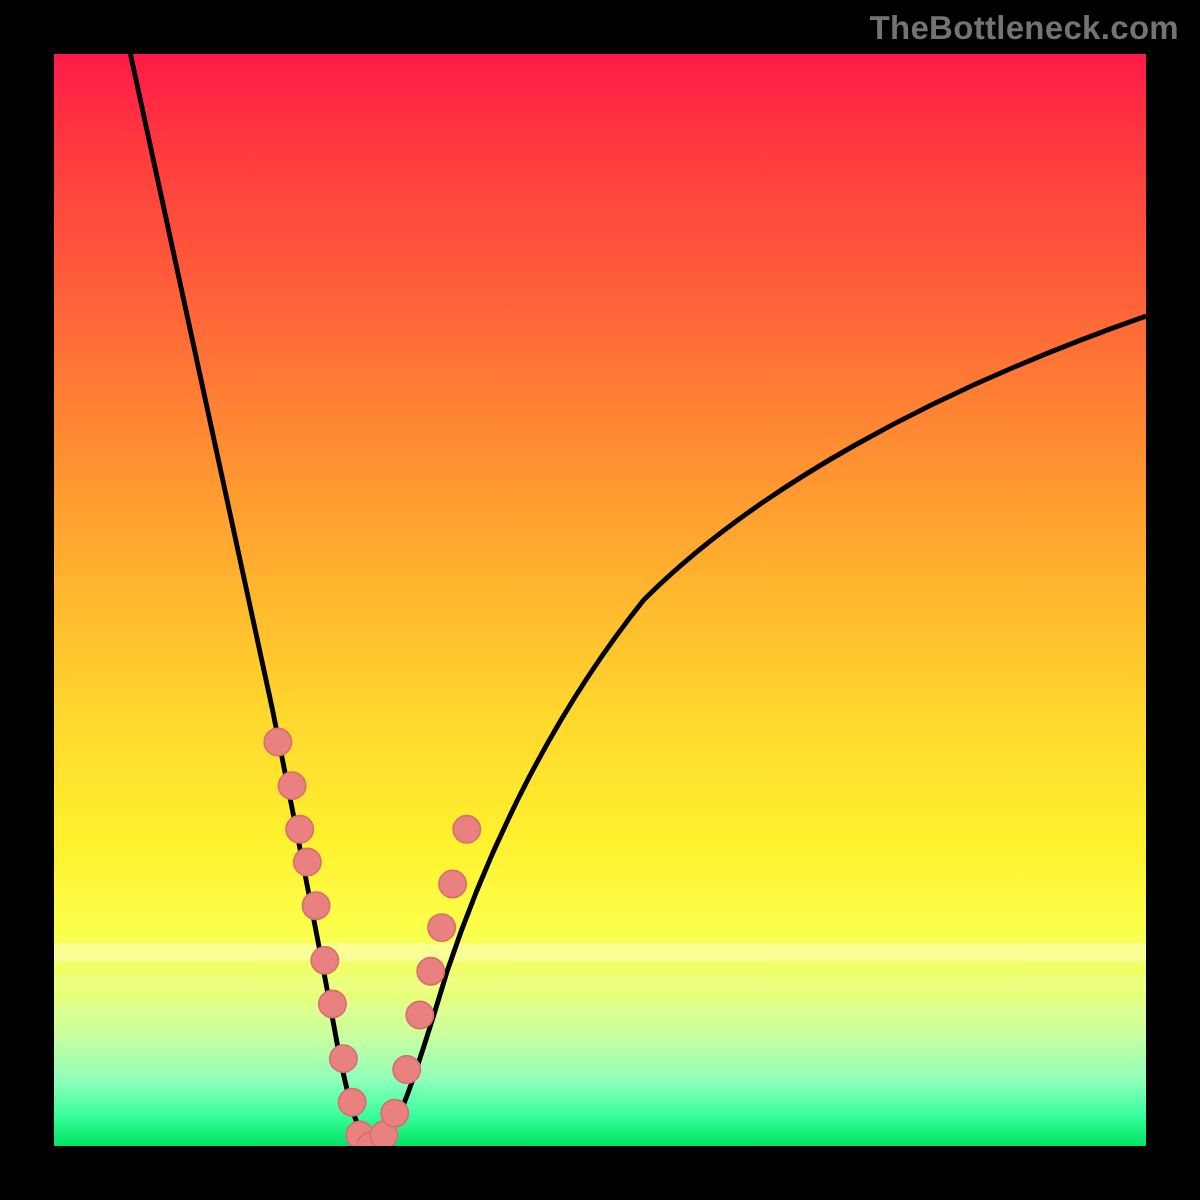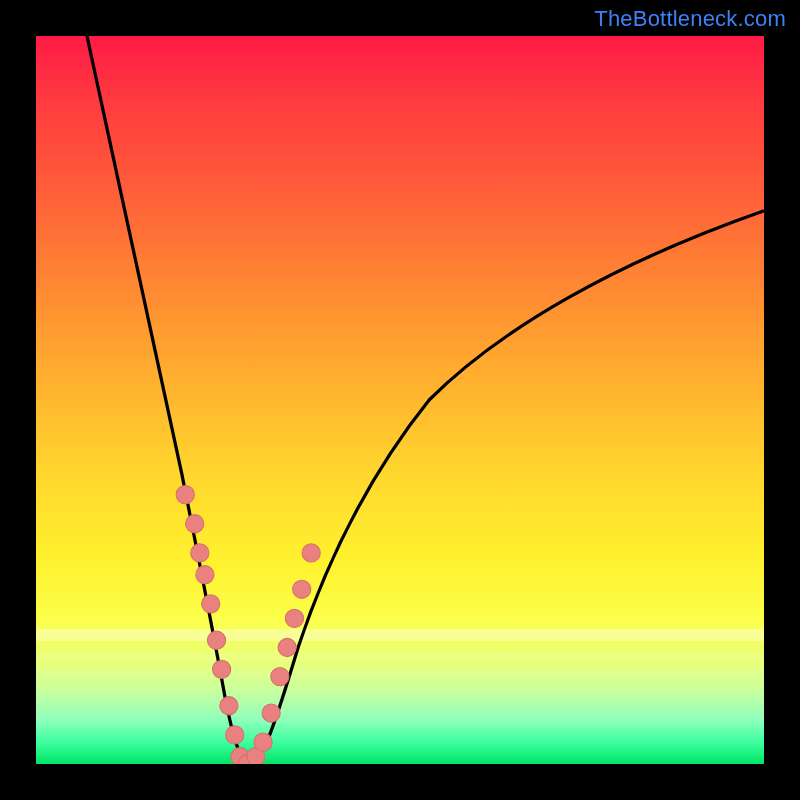--- a/index.html
+++ b/index.html
@@ -62,22 +62,22 @@
     top: 0;
     width: 100%;
     height: 100%;
   }
   .watermark {
     position: absolute;
     top: 6px;
     right: 14px;
     font-size: 22px;
     letter-spacing: 0.2px;
-    color: #3b82f6;
-    font-weight: 400;
+    color: #737373;
+    font-weight: 700;
     user-select: none;
   }
 </style>
 </head>
 <body>
 
 <div class="frame">
   <div class="plot">
     <div class="gradient"></div>
 

